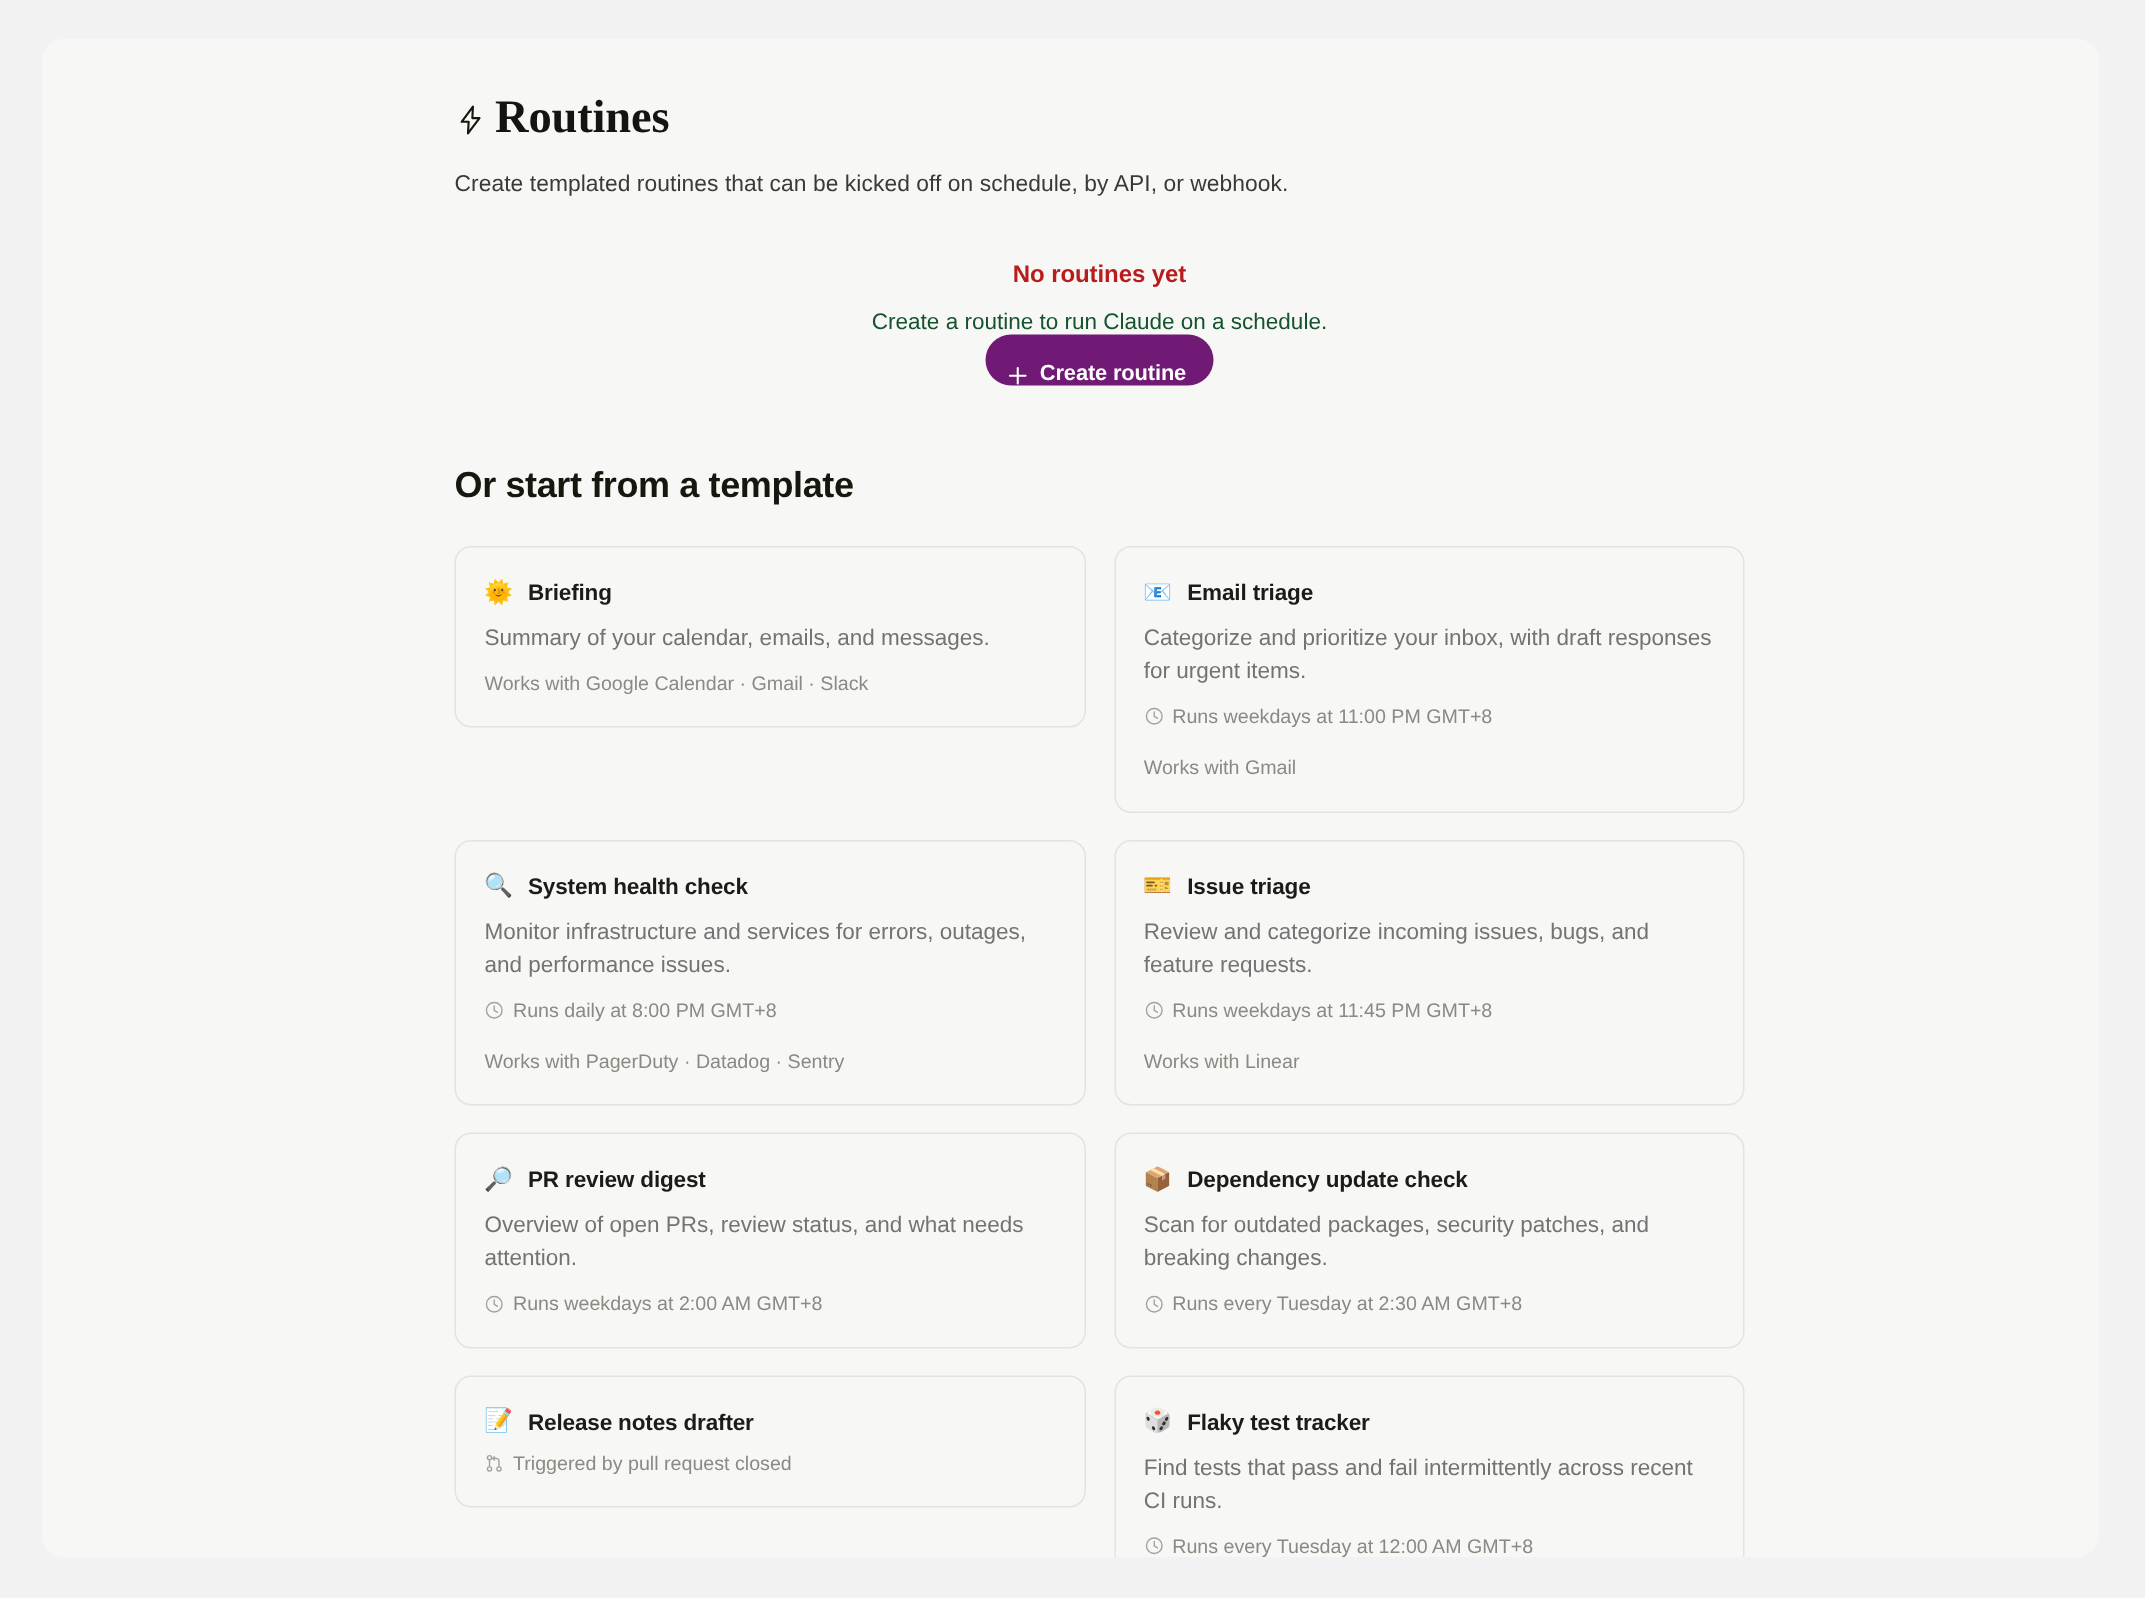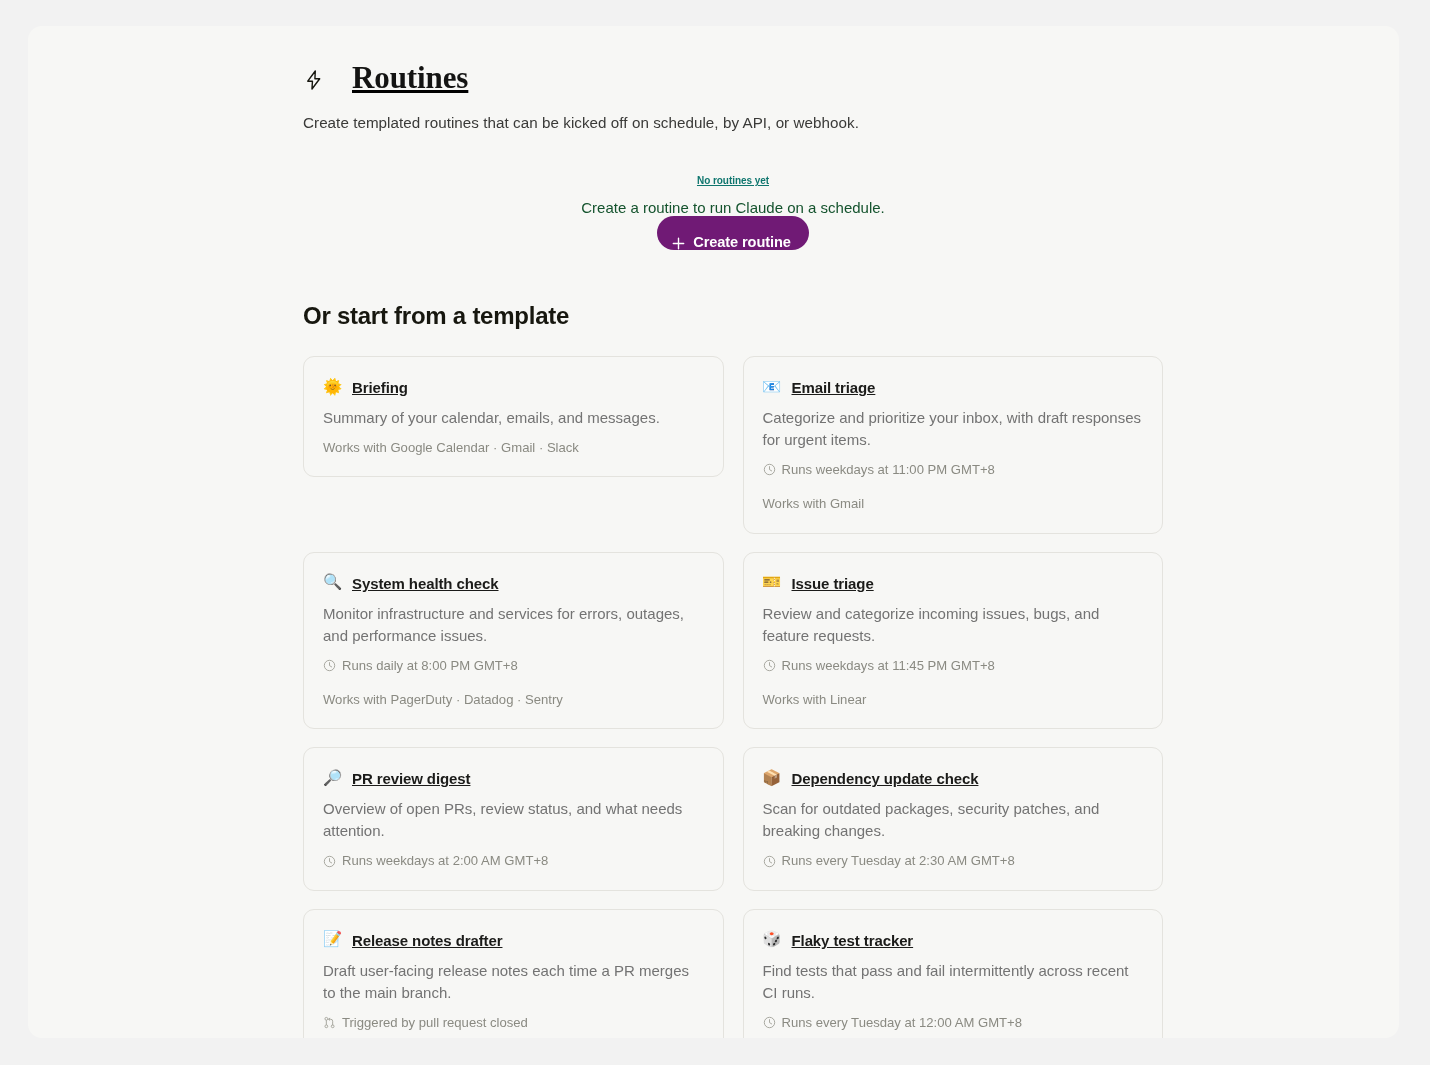--- a/index.html
+++ b/index.html
@@ -31,22 +31,21 @@
     position: absolute;
     left: 275px;
     top: 34px;
     width: 860px;
   }
 
   
   .page-head {
     display: flex;
     align-items: center;
-    gap: 27px;
-    text-decoration: underline;
+    gap: 5px;
   }
   .bolt-icon {
     width: 22px;
     height: 26px;
     display: block;
     flex: 0 0 auto;
     margin-top: 3px;
   }
   h1.page-title {
     font-family: "Liberation Serif", serif;
@@ -62,25 +61,24 @@
     color: #3a3a38;
     letter-spacing: 0.05px;
   }
 
   
   .empty-state {
     margin-top: 44px;
     text-align: center;
   }
   .empty-title {
-    font-size: 10px;
-    font-weight: 700;
-    color: #0f766e;
+    font-size: 16px;
+    font-weight: 700;
+    color: #b91c1c;
     letter-spacing: -0.05px;
-    text-decoration: underline;
   }
   .empty-sub {
     margin-top: 13px;
     font-size: 15px;
     color: #14532d;
   }
   .create-btn {
     margin-top: 0;
     display: inline-flex;
     align-items: flex-end;
@@ -141,21 +139,20 @@
     width: 18px;
     text-align: center;
     flex: 0 0 auto;
     font-family: "DejaVu Sans", sans-serif;
   }
   .card-title {
     font-size: 15px;
     font-weight: 700;
     color: #1b1b19;
     letter-spacing: -0.1px;
-    text-decoration: underline;
   }
   .card-desc {
     margin-top: 11px;
     font-size: 15px;
     line-height: 1.47;
     color: #737373;
   }
   .card-meta {
     margin-top: 9px;
   }
@@ -305,21 +302,20 @@
               </svg>
               <span>Runs every Tuesday at 2:30 AM GMT+8</span>
             </div>
           </div>
         </div>
         <div class="card">
           <div class="card-head">
             <span class="card-emoji">📝</span>
             <span class="card-title">Release notes drafter</span>
           </div>
-          <div class="card-desc">Draft user-facing release notes each time a PR merges to the main branch.</div>
           <div class="card-meta">
             <div class="meta-row">
               <svg class="meta-icon" viewBox="0 0 14 14">
                 <circle cx="3.6" cy="3" r="1.5" fill="none" stroke="#a3a39b" stroke-width="1"></circle>
                 <circle cx="3.6" cy="11.1" r="1.5" fill="none" stroke="#a3a39b" stroke-width="1"></circle>
                 <circle cx="10.4" cy="11.1" r="1.5" fill="none" stroke="#a3a39b" stroke-width="1"></circle>
                 <path d="M3.6 4.5 V9.6" fill="none" stroke="#a3a39b" stroke-width="1"></path>
                 <path d="M10.4 9.6 V5.6 a2.1 2.1 0 0 0 -2.1 -2.1 H6.2" fill="none" stroke="#a3a39b" stroke-width="1" stroke-linecap="round"></path>
                 <path d="M7.3 2.4 L6.0 3.5 L7.3 4.6" fill="none" stroke="#a3a39b" stroke-width="1" stroke-linecap="round" stroke-linejoin="round"></path>
               </svg>

